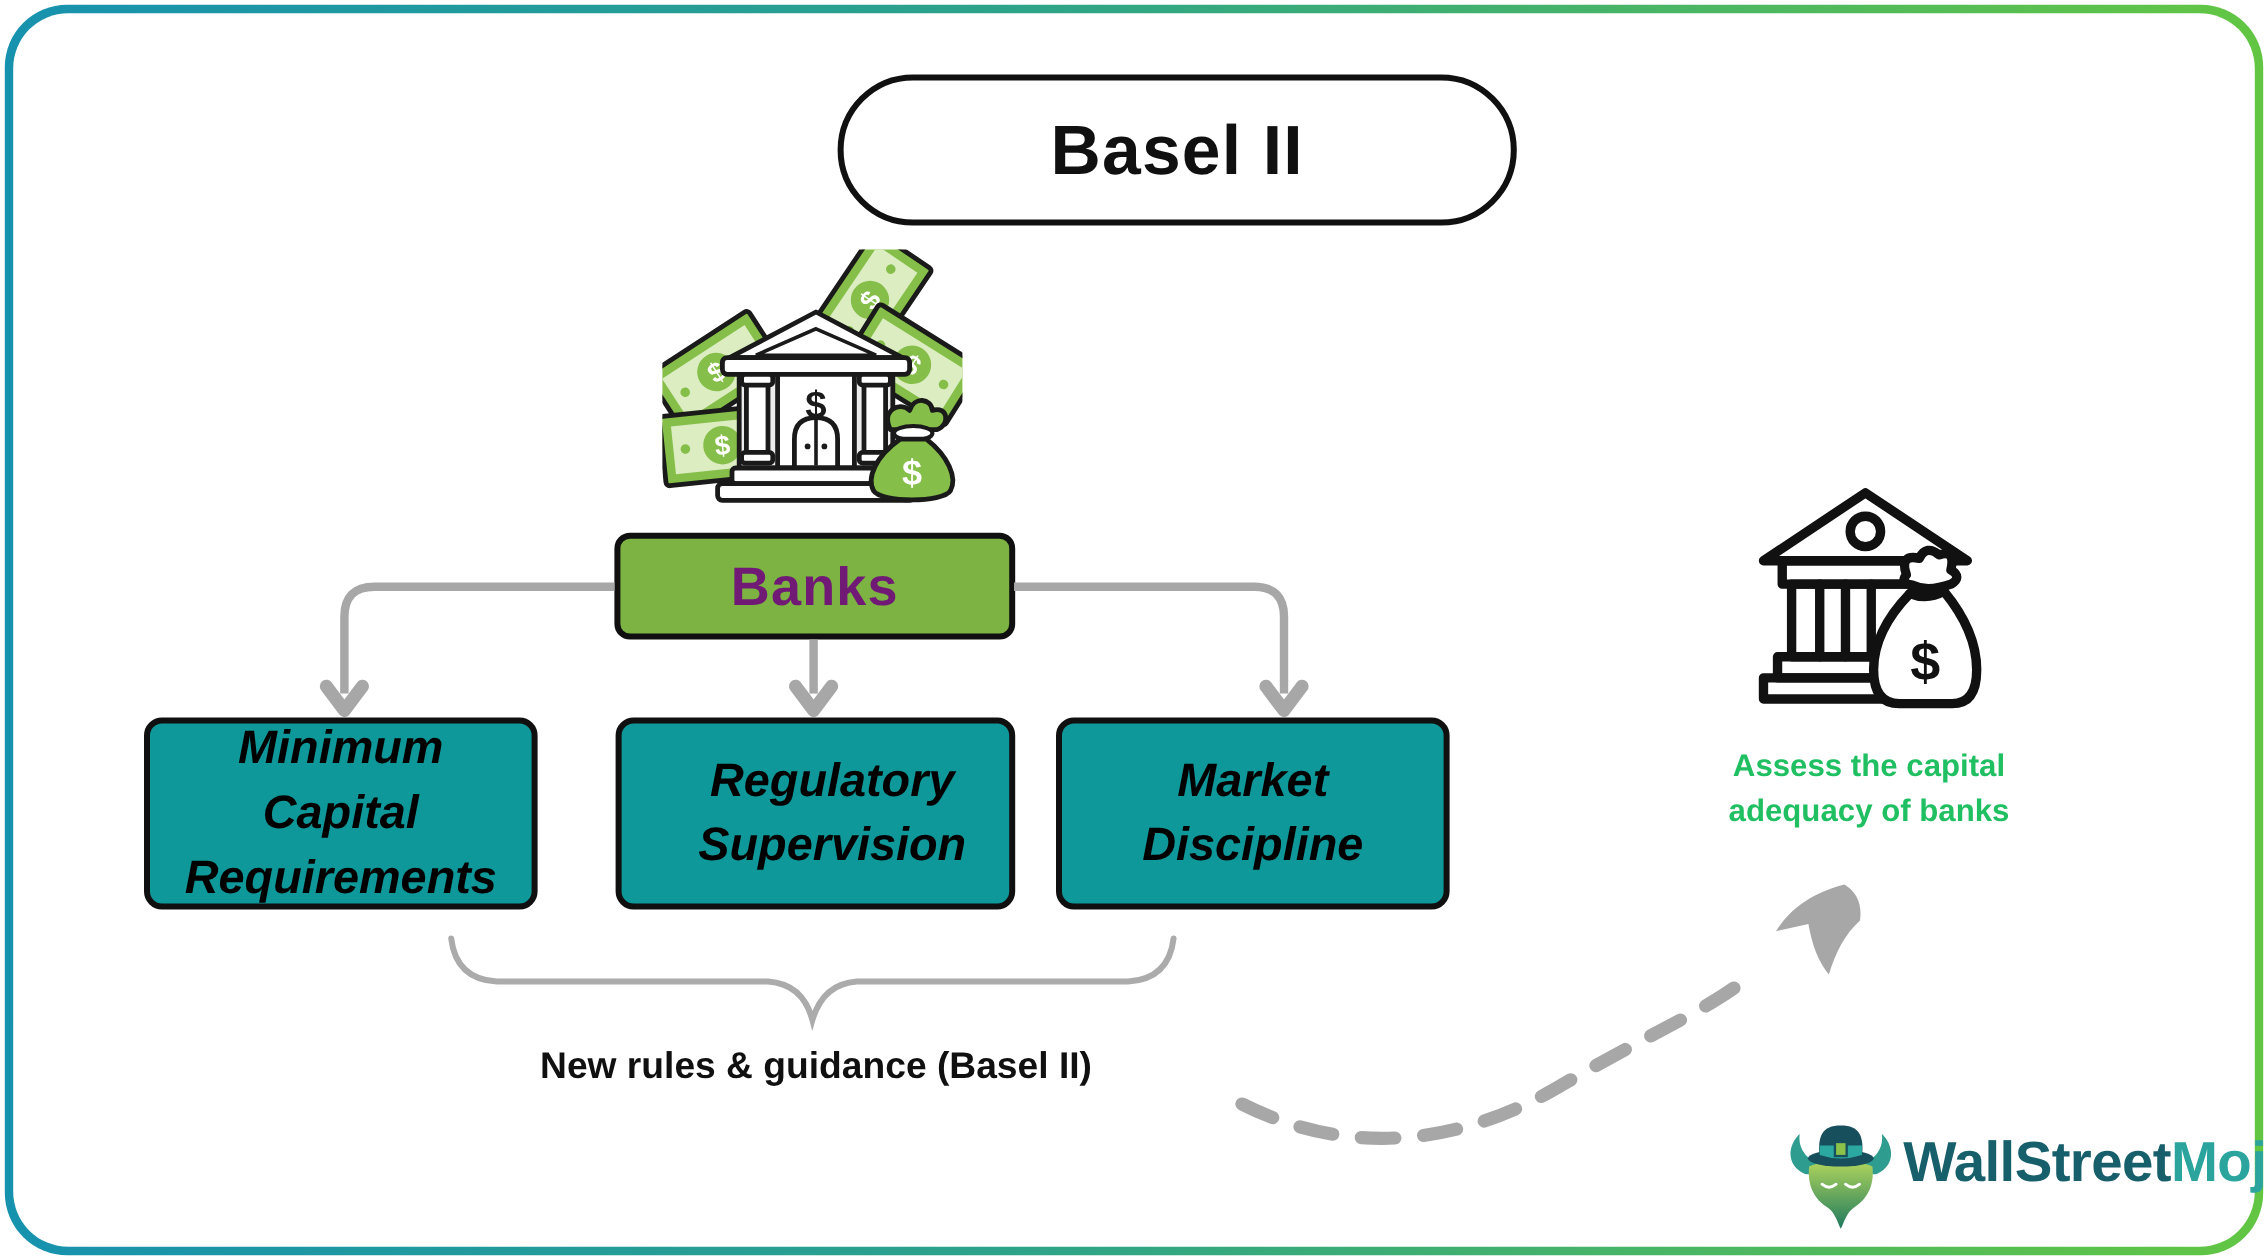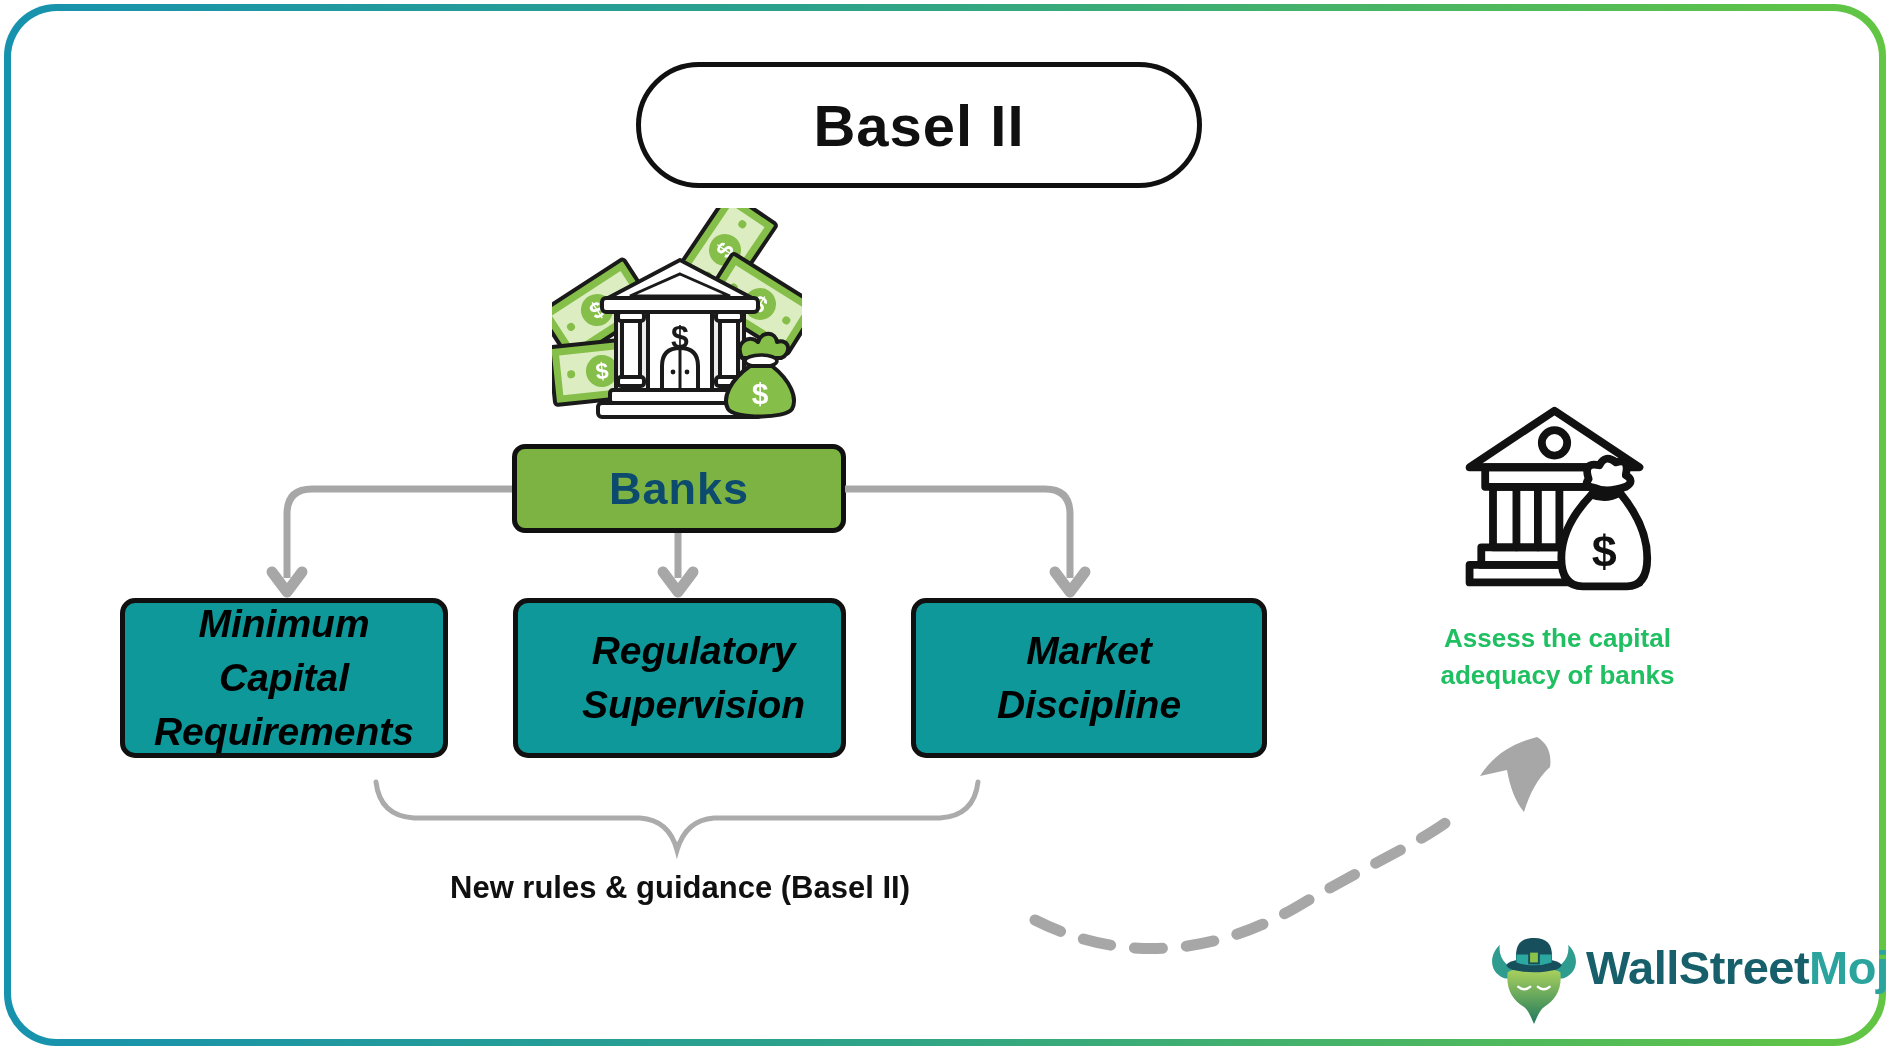--- a/index.html
+++ b/index.html
@@ -13,21 +13,21 @@
     position:absolute;left:4px;top:4px;right:4px;bottom:4px;
     border-radius:52px;
     background:linear-gradient(90deg,#1792AE 0%,#2DA389 45%,#62C643 100%);
   }
   .frame-inner{
     position:absolute;left:7px;top:7px;right:7px;bottom:7px;
     border-radius:46px;background:#ffffff;
   }
   
   .title-pill{
-    position:absolute;left:636px;top:62px;width:566px;height:126px;
+    position:absolute;left:698px;top:62px;width:566px;height:126px;
     border:5px solid #101010;border-radius:70px;background:#fff;
     display:flex;align-items:center;justify-content:center;
   }
   .title-pill span{
     font-size:58px;font-weight:800;color:#101010;letter-spacing:1px;
   }
   
   .bank-illus{position:absolute;left:552px;top:208px;width:250px;height:217px;}
   .bill-outer{fill:#85BE48;stroke:#1a1a1a;stroke-width:4;}
   .bill-inner{fill:#DCEDC2;}
@@ -39,31 +39,31 @@
   .bld-line{fill:none;stroke:#1a1a1a;stroke-width:3;}
   .facade-dollar{fill:#1a1a1a;font-size:32px;font-weight:800;text-anchor:middle;font-family:"Liberation Sans",sans-serif;}
   .bag-green{fill:#85BE48;stroke:#1a1a1a;stroke-width:4;stroke-linejoin:round;}
   .bag-dollar{fill:#ffffff;font-size:30px;font-weight:800;text-anchor:middle;font-family:"Liberation Sans",sans-serif;}
   
   .banks-box{
     position:absolute;left:512px;top:444px;width:334px;height:89px;
     background:#7CB342;border:5px solid #101010;border-radius:13px;
     display:flex;align-items:center;justify-content:center;
   }
-  .banks-box span{font-size:45px;font-weight:800;color:#0c4a6e;letter-spacing:1px;}
+  .banks-box span{font-size:45px;font-weight:800;color:#701a75;letter-spacing:1px;}
   
   .pillar{
     position:absolute;top:598px;height:160px;
     background:#0F989A;border:5px solid #101010;border-radius:15px;
     display:flex;align-items:center;justify-content:center;text-align:center;
   }
   .pillar span{font-size:39px;font-weight:700;color:#000000;line-height:1.38;display:block;font-style:italic;}
   .p1{left:120px;width:328px;} .p1 span{max-width:272px;}
   .p2{left:513px;width:333px;padding-left:28px;} .p2 span{max-width:250px;}
-  .p3{left:911px;width:356px;text-align:center;} .p3 span{max-width:185px;}
+  .p3{left:880px;width:328px;text-align:center;} .p3 span{max-width:185px;}
   
   .caption{
     position:absolute;left:680px;top:870px;transform:translateX(-50%);
     white-space:nowrap;font-size:31px;font-weight:800;color:#101010;
   }
   
   .overlay{position:absolute;left:0;top:0;width:1890px;height:1050px;pointer-events:none;}
   .conn{fill:none;stroke:#A7A7A7;stroke-width:7;}
   .conn-head{fill:none;stroke:#A7A7A7;stroke-width:11;stroke-linecap:round;stroke-linejoin:round;}
   .brace{fill:none;stroke:#ABABAB;stroke-width:5;stroke-linecap:round;}

